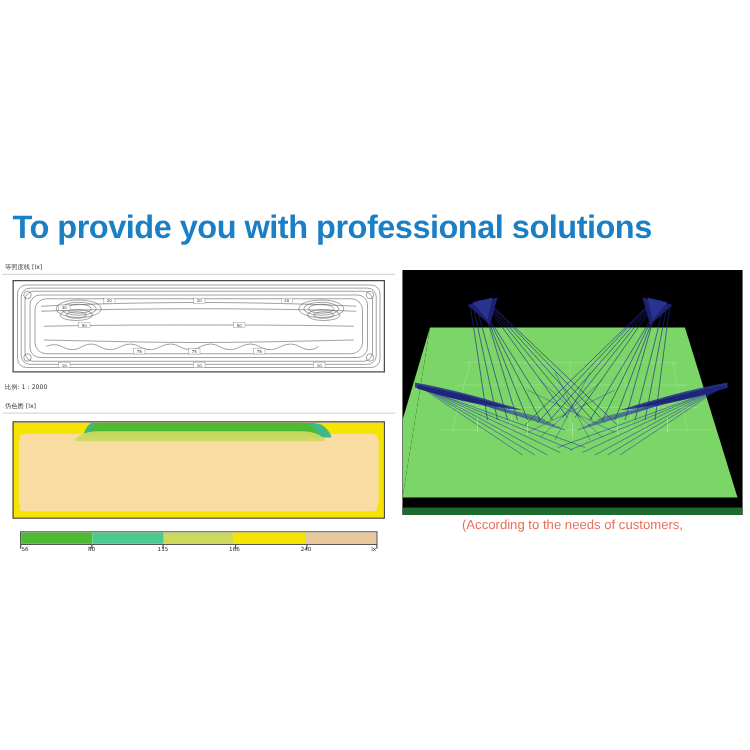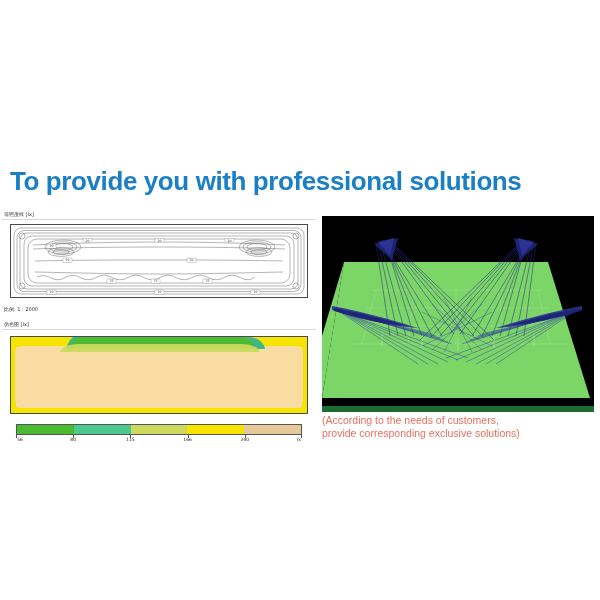--- a/index.html
+++ b/index.html
@@ -106,21 +106,21 @@
     left:322px; top:216px;
     width:272px; height:196px;
     background:#000000;
     overflow:hidden;
   }
   .render-svg{position:absolute;left:0;top:0;}
 
   .caption{
     position:absolute;
     left:322px; top:414px; width:272px;
-    text-align:left;
+    text-align:center;
     color:#e8705f;
     font-size:10.5px;
     line-height:13px;
     font-family:"Liberation Sans","DejaVu Sans",sans-serif;
   }
   .caption .cl{display:block;white-space:nowrap;}
 </style>
 </head>
 <body>
 
@@ -365,16 +365,15 @@
           <path d="M212,118 v12"></path>
         </g>
 
         <rect x="0" y="190" width="272" height="6" fill="#1d6b2f"></rect>
       </g>
     </svg>
   </div>
 
   <div class="caption">
     <span class="cl">(According to the needs of customers,</span>
-    <span class="cl">provide corresponding exclusive solutions)</span>
   </div>
 
 </div>
 
 </body></html>

